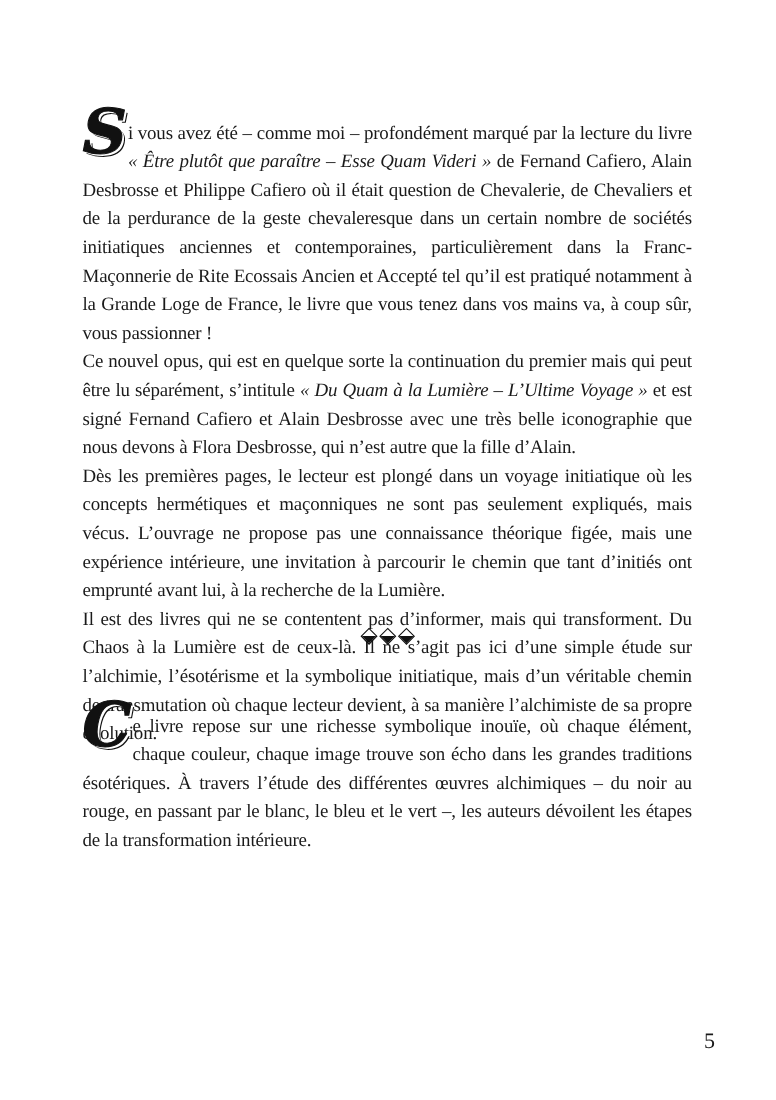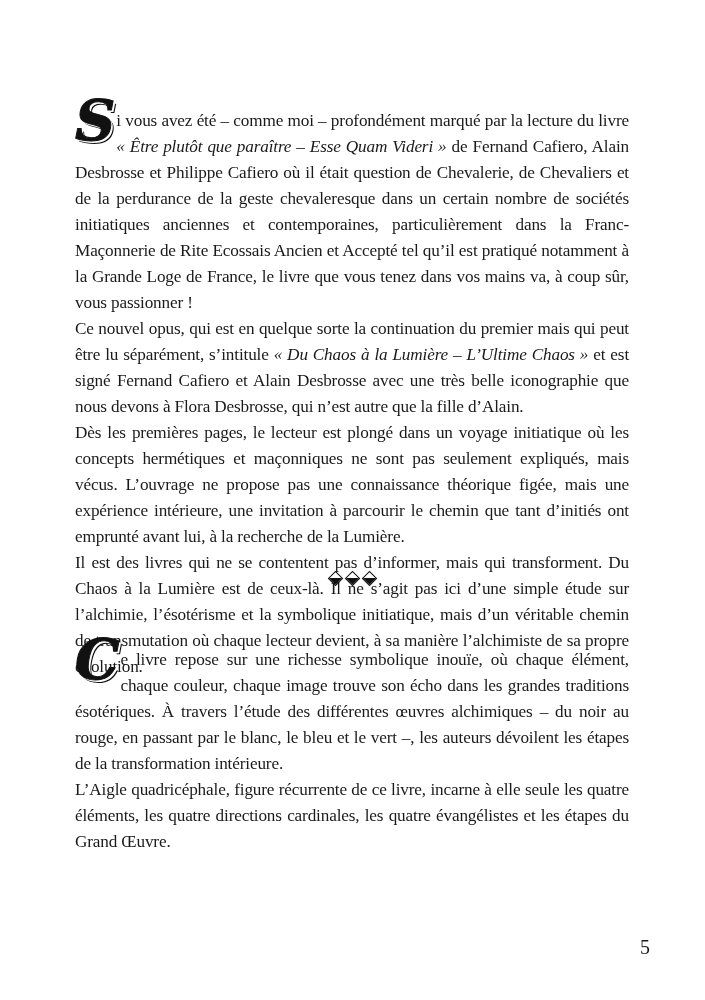--- a/index.html
+++ b/index.html
@@ -78,31 +78,30 @@
       color: #1a1a1a;
     }
   </style>
 </head>
 <body>
 
 <div class="page">
 
   <div class="text-block block-1">
     <p><span class="dropcap">S</span><span>i vous avez été – comme moi – profondément marqué par la lecture du livre </span><em>« Être plutôt que paraître – Esse Quam Videri »</em><span> de Fernand Cafiero, Alain Desbrosse et Philippe Cafiero où il était question de Chevalerie, de Chevaliers et de la perdurance de la geste chevaleresque dans un certain nombre de sociétés initiatiques anciennes et contemporaines, particulièrement dans la Franc-Maçonnerie de Rite Ecossais Ancien et Accepté tel qu’il est pratiqué notamment à la Grande Loge de France, le livre que vous tenez dans vos mains va, à coup sûr, vous passionner !</span></p>
-    <p><span>Ce nouvel opus, qui est en quelque sorte la continuation du premier mais qui peut être lu séparément, s’intitule </span><em>« Du Chaos à la Lumière – L’Ultime Chaos »</em><span> et est signé Fernand Cafiero et Alain Desbrosse avec une très belle iconographie que nous devons à Flora Desbrosse, qui n’est autre que la fille d’Alain.</span></p>
+    <p><span>Ce nouvel opus, qui est en quelque sorte la continuation du premier mais qui peut être lu séparément, s’intitule </span><em>« Du Quam à la Lumière – L’Ultime Voyage »</em><span> et est signé Fernand Cafiero et Alain Desbrosse avec une très belle iconographie que nous devons à Flora Desbrosse, qui n’est autre que la fille d’Alain.</span></p>
     <p>Dès les premières pages, le lecteur est plongé dans un voyage initiatique où les concepts hermétiques et maçonniques ne sont pas seulement expliqués, mais vécus. L’ouvrage ne propose pas une connaissance théorique figée, mais une expérience intérieure, une invitation à parcourir le chemin que tant d’initiés ont emprunté avant lui, à la recherche de la Lumière.</p>
     <p>Il est des livres qui ne se contentent pas d’informer, mais qui transforment. Du Chaos à la Lumière est de ceux-là. Il ne s’agit pas ici d’une simple étude sur l’alchimie, l’ésotérisme et la symbolique initiatique, mais d’un véritable chemin de transmutation où chaque lecteur devient, à sa manière l’alchimiste de sa propre évolution.</p>
   </div>
 
   <div class="ornament">
     <span class="diamond"></span>
     <span class="diamond"></span>
     <span class="diamond"></span>
   </div>
 
   <div class="text-block block-2">
     <p><span class="dropcap">C</span><span>e livre repose sur une richesse symbolique inouïe, où chaque élément, chaque couleur, chaque image trouve son écho dans les grandes traditions ésotériques. À travers l’étude des différentes œuvres alchimiques – du noir au rouge, en passant par le blanc, le bleu et le vert –, les auteurs dévoilent les étapes de la transformation intérieure.</span></p>
-    <p>L’Aigle quadricéphale, figure récurrente de ce livre, incarne à elle seule les quatre éléments, les quatre directions cardinales, les quatre évangélistes et les étapes du Grand Œuvre.</p>
   </div>
 
   <div class="page-number">5</div>
 
 </div>
 
 </body></html>

